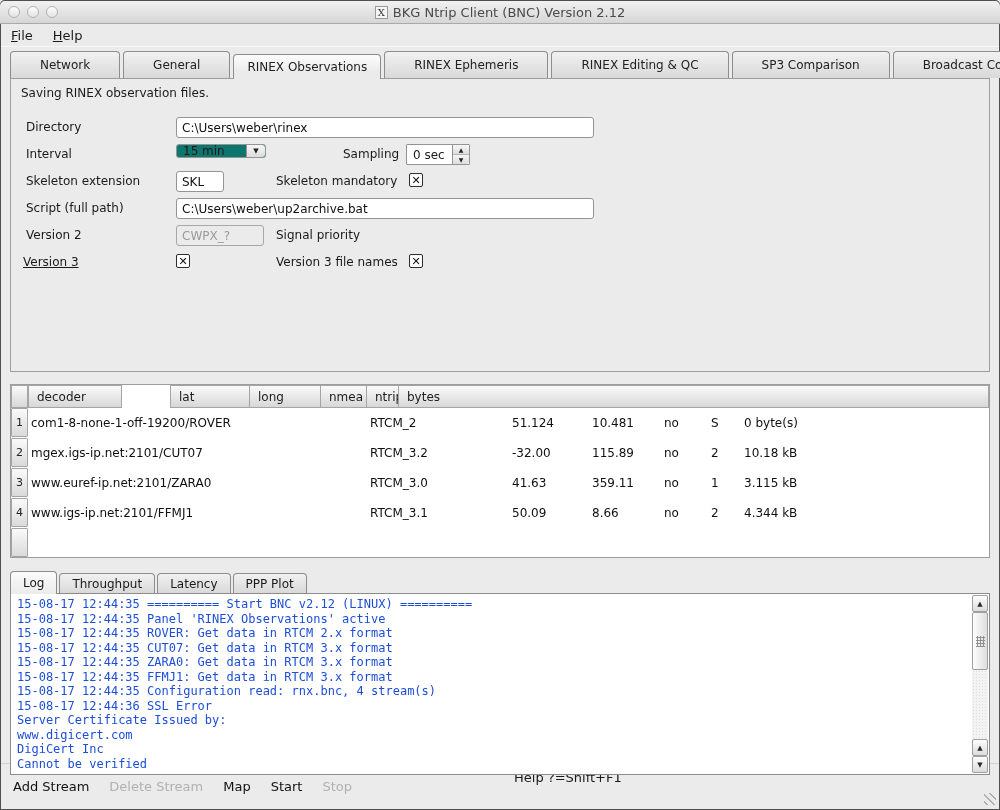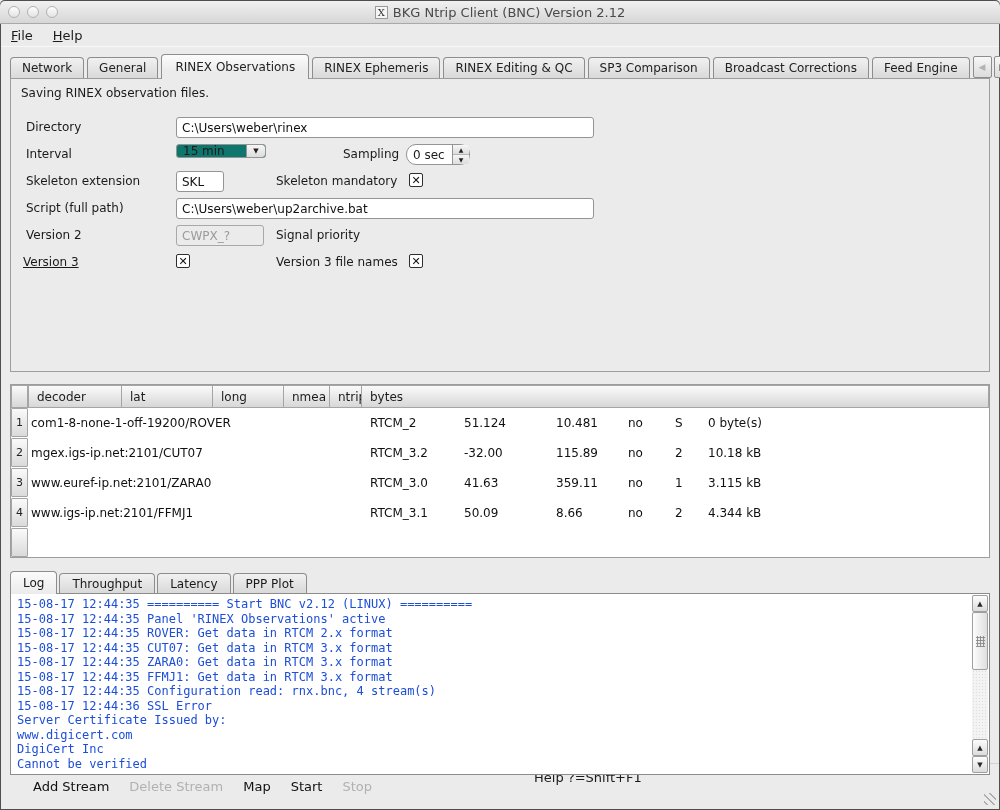--- a/index.html
+++ b/index.html
@@ -41,21 +41,21 @@
     display:flex; align-items:center; padding-left:10px; gap:20px; font-size:13px;
   }
   .menu-item { display:inline-block; cursor:default; }
   .menu-item::first-letter { text-decoration:underline; }
   
   .tabbar {
     position:absolute; left:10px; right:10px; top:54px; height:24px;
     display:flex; align-items:flex-end; z-index:3;
   }
   .tab {
-    flex:0 0 auto; height:21px; padding:0 11px; margin-right:3px;
+    flex:0 0 auto; height:27px; padding:0 29px; margin-right:3px;
     display:flex; align-items:center;
     font-size:12px; color:#222;
     border:1px solid #8d8d8d; border-bottom:none; border-radius:4px 4px 0 0;
     background:linear-gradient(#f1f1f1,#d9d9d9);
   }
   .tab.active {
     height:25px; margin-bottom:-1px; padding:0 13px;
     background:linear-gradient(#fcfcfc 0%, #ebebeb 70%);
     z-index:4;
   }
@@ -84,21 +84,21 @@
     position:absolute; height:14px; width:90px; border:1px solid #949494; border-radius:3px;
     background:#0f766e; display:flex; align-items:center;
   }
   .combo .cval { flex:1; padding-left:6px; font-size:12px; }
   .combo .cbtn {
     width:19px; height:100%; border-left:1px solid #949494;
     background:linear-gradient(#f6f6f6,#dddddd); border-radius:0 3px 3px 0;
     display:flex; align-items:center; justify-content:center; font-size:7px; color:#222;
   }
   .spin {
-    position:absolute; height:21px; width:64px; border:1px solid #949494; border-radius:10px;
+    position:absolute; height:21px; width:64px; border:1px solid #949494; border-radius:1px;
     background:#fff; display:flex;
   }
   .spin .sval { flex:1; padding-left:6px; font-size:12px; display:flex; align-items:center; }
   .spin .sbtns { width:17px; border-left:1px solid #949494; display:flex; flex-direction:column; }
   .spin .sbtn {
     flex:1; display:flex; align-items:center; justify-content:center;
     font-size:6px; color:#222; background:linear-gradient(#f6f6f6,#dddddd);
   }
   .spin .sbtn:first-child { border-bottom:1px solid #b5b5b5; border-radius:0 3px 0 0; }
   .spin .sbtn:last-child  { border-radius:0 0 3px 0; }
@@ -126,21 +126,21 @@
   .th:first-child { margin-left:0; }
   .rowhdrs { position:absolute; left:0; top:23px; width:17px; }
   .rowhdr {
     width:17px; height:29px; margin-bottom:1px;
     background:linear-gradient(#fafafa,#dadada); border:1px solid #a5a5a5; border-radius:1px;
     display:flex; align-items:center; justify-content:center; font-size:11px; color:#222;
   }
   .tbody { position:absolute; left:17px; right:0; top:23px; }
   .trow { display:flex; height:30px; align-items:center; font-size:12px; color:#101010; }
   .td { padding-left:3px; white-space:nowrap; overflow:hidden; }
-  .c-mount { width:339px; } .c-dec { width:94px; } .c-lat { width:92px; }
+  .c-mount { width:339px; } .c-dec { width:94px; } .c-lat { width:80px;margin-left:48px; }
   .c-long { width:72px; } .c-nmea { width:47px; } .c-ntrip { width:33px; } .c-bytes { flex:1; }
   
   .logtabs {
     position:absolute; left:10px; top:570px; height:23px;
     display:flex; align-items:flex-end; z-index:3;
   }
   .ltab {
     height:20px; padding:0 12px; margin-right:2px; display:flex; align-items:center;
     font-size:12px; border:1px solid #8d8d8d; border-bottom:none; border-radius:4px 4px 0 0;
     background:linear-gradient(#f1f1f1,#d9d9d9);
@@ -174,21 +174,21 @@
     background:linear-gradient(90deg,#fdfdfd,#dedede); border:1px solid #9f9f9f; border-radius:2px;
     display:flex; align-items:center; justify-content:center;
   }
   .sb-grip { width:9px; height:11px;
     background-image:radial-gradient(circle,#909090 1px,transparent 1.2px);
     background-size:3px 3px; }
   
   .bottombar {
     position:absolute; left:1px; right:1px; bottom:2px; height:45px;
     background:#ebebeb; border-top:1px solid #d2d2d2;
-    display:flex; align-items:center; font-size:13px;margin-left:20px;
+    display:flex; align-items:center; font-size:13px;
   }
   .bbtn { margin-left:20px; color:#111; cursor:default; }
   .bbtn.first { margin-left:12px; }
   .bbtn.disabled { color:#b1b1b1; }
   .help-label { position:absolute; left:513px; top:6px; }
   .resize-grip {
     position:absolute; right:3px; bottom:3px; width:12px; height:12px;
     background:repeating-linear-gradient(45deg,transparent 0 2px,#adadad 2px 3px,transparent 3px 5px);
   }
   .xmark { font-size:11px; font-weight:bold; color:#111; line-height:1; }

